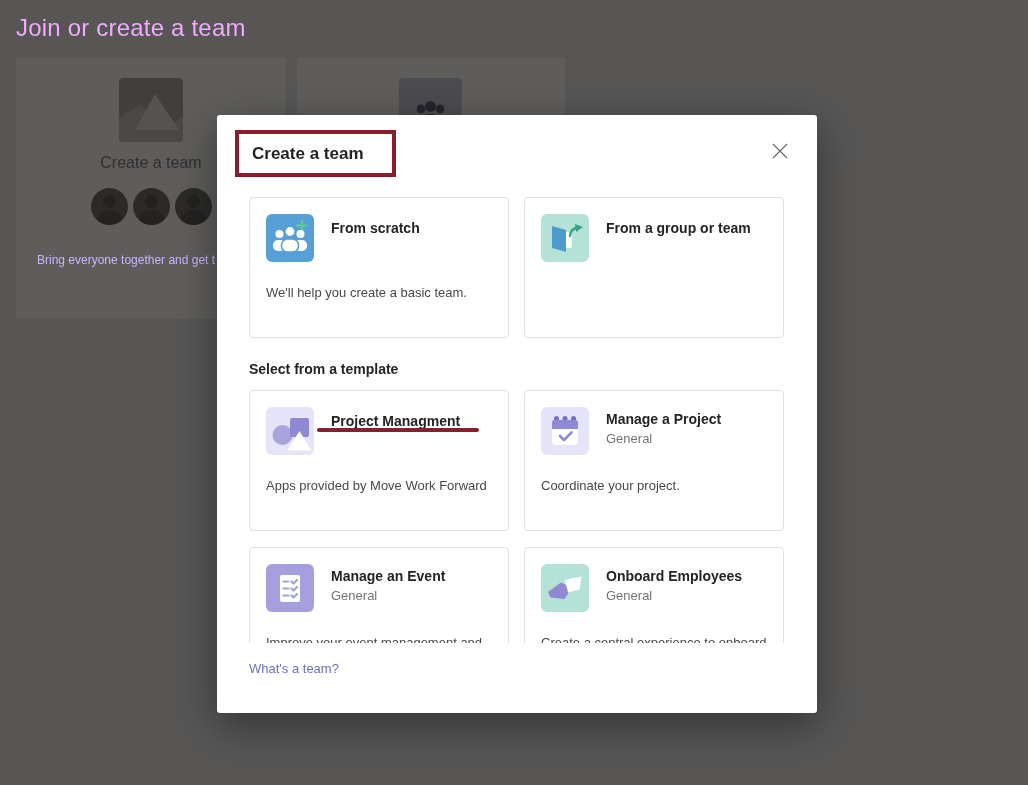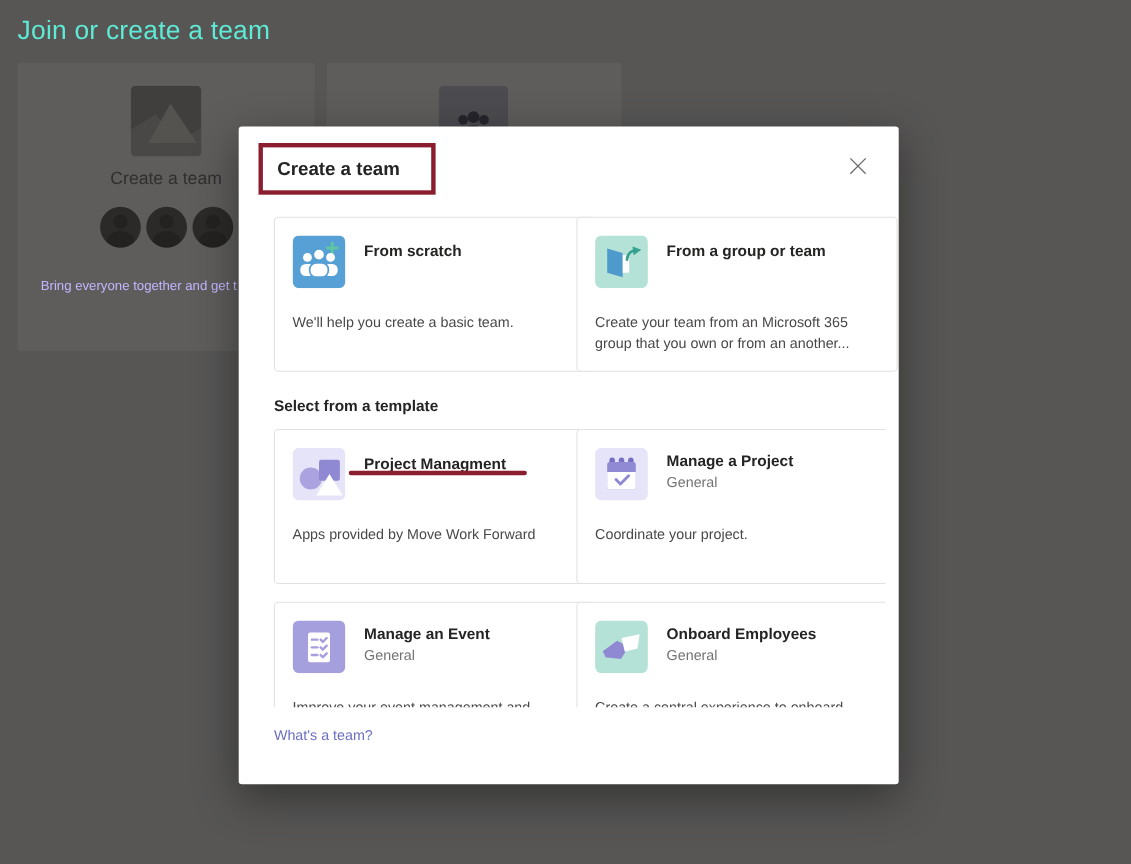--- a/index.html
+++ b/index.html
@@ -2,21 +2,21 @@
 <html><head>
 <meta charset="utf-8">
 <style>
   html,body{margin:0;padding:0;}
   body{width:1028px;height:785px;position:relative;overflow:hidden;
        background:#575655;font-family:"Liberation Sans",sans-serif;
        -webkit-font-smoothing:antialiased;}
   .stage{position:absolute;inset:0;}
 
   
-  .bg-heading{position:absolute;left:16px;top:14px;font-size:24px;color:#5eead4;
+  .bg-heading{position:absolute;left:16px;top:14px;font-size:24px;color:#f0abfc;
               font-weight:400;letter-spacing:.2px;}
   .bg-card{position:absolute;top:57px;height:262px;background:#5e5d5c;border-radius:3px;}
   .bg-card-1{left:16px;width:270px;}
   .bg-card-2{left:297px;width:268px;}
   .bg-icon1{position:absolute;left:103px;top:21px;}
   .bg-icon2{position:absolute;left:102px;top:21px;}
   .bg-card-title{position:absolute;left:0;top:97px;width:100%;text-align:center;
                  font-size:16px;color:#302f2e;}
   .avatars{position:absolute;left:0;top:131px;width:100%;display:flex;
            justify-content:center;gap:5px;}
@@ -31,21 +31,21 @@
   
   .modal{position:absolute;left:217px;top:115px;width:600px;height:598px;background:#ffffff;
          border-radius:3px;box-shadow:0 12px 40px rgba(0,0,0,.4);z-index:10;}
   .annotation-box{position:absolute;left:18px;top:15px;width:140px;height:39px;
                   border:4px solid #8a1e2e;display:flex;align-items:center;padding-left:13px;}
   .modal-title{margin:0;font-size:17px;font-weight:700;color:#252423;}
   .close-btn{position:absolute;right:25px;top:24px;width:24px;height:24px;border:none;
              background:transparent;padding:0;cursor:pointer;}
 
   .opt-card{position:absolute;width:258px;height:139px;border:1px solid #e3e1df;
-            border-radius:4px;background:#fff;padding-left:32px;}
+            border-radius:4px;background:#fff;}
   .pos-r1a{left:32px;top:82px;}
   .pos-r1b{left:307px;top:82px;}
   .card-icon{position:absolute;left:16px;top:16px;}
   .card-title{position:absolute;left:81px;top:22px;font-size:14px;font-weight:700;color:#252423;white-space:nowrap;}
   .with-sub .card-title{top:20px;}
   .card-sub{position:absolute;left:81px;top:40px;font-size:13px;color:#737373;}
   .card-desc{position:absolute;left:16px;top:85px;width:232px;font-size:13px;
              line-height:19px;color:#4a4846;}
   .underline-annotation{position:absolute;left:67px;top:37px;width:162px;height:4px;
                         background:#8a1e2e;border-radius:2px;}
@@ -126,21 +126,20 @@
 
     <div class="opt-card pos-r1b">
       <svg class="card-icon" width="48" height="48" viewBox="0 0 48 48">
         <rect width="48" height="48" rx="6" fill="#b5e2d6"></rect>
         <rect x="21" y="18" width="10" height="16" rx="1.5" fill="#fff"></rect>
         <polygon points="11,12 25,16 25,38 11,34" fill="#4f9acc"></polygon>
         <path d="M29 22 q.5 -7.5 8 -8.5" stroke="#35a18e" stroke-width="2.4" fill="none" stroke-linecap="round"></path>
         <polygon points="34,10 42,13 35,18" fill="#35a18e"></polygon>
       </svg>
       <div class="card-title">From a group or team</div>
-      <div class="card-desc">Create your team from an Microsoft 365 group that you own or from an another...</div>
     </div>
 
     <div class="section-heading">Select from a template</div>
 
     <div class="tmpl-clip">
 
       <div class="opt-card pos-r2a">
         <svg class="card-icon" width="48" height="48" viewBox="0 0 48 48">
           <rect width="48" height="48" rx="6" fill="#e6e4f9"></rect>
           <circle cx="16.5" cy="28" r="10" fill="#aaa3e0"></circle>

